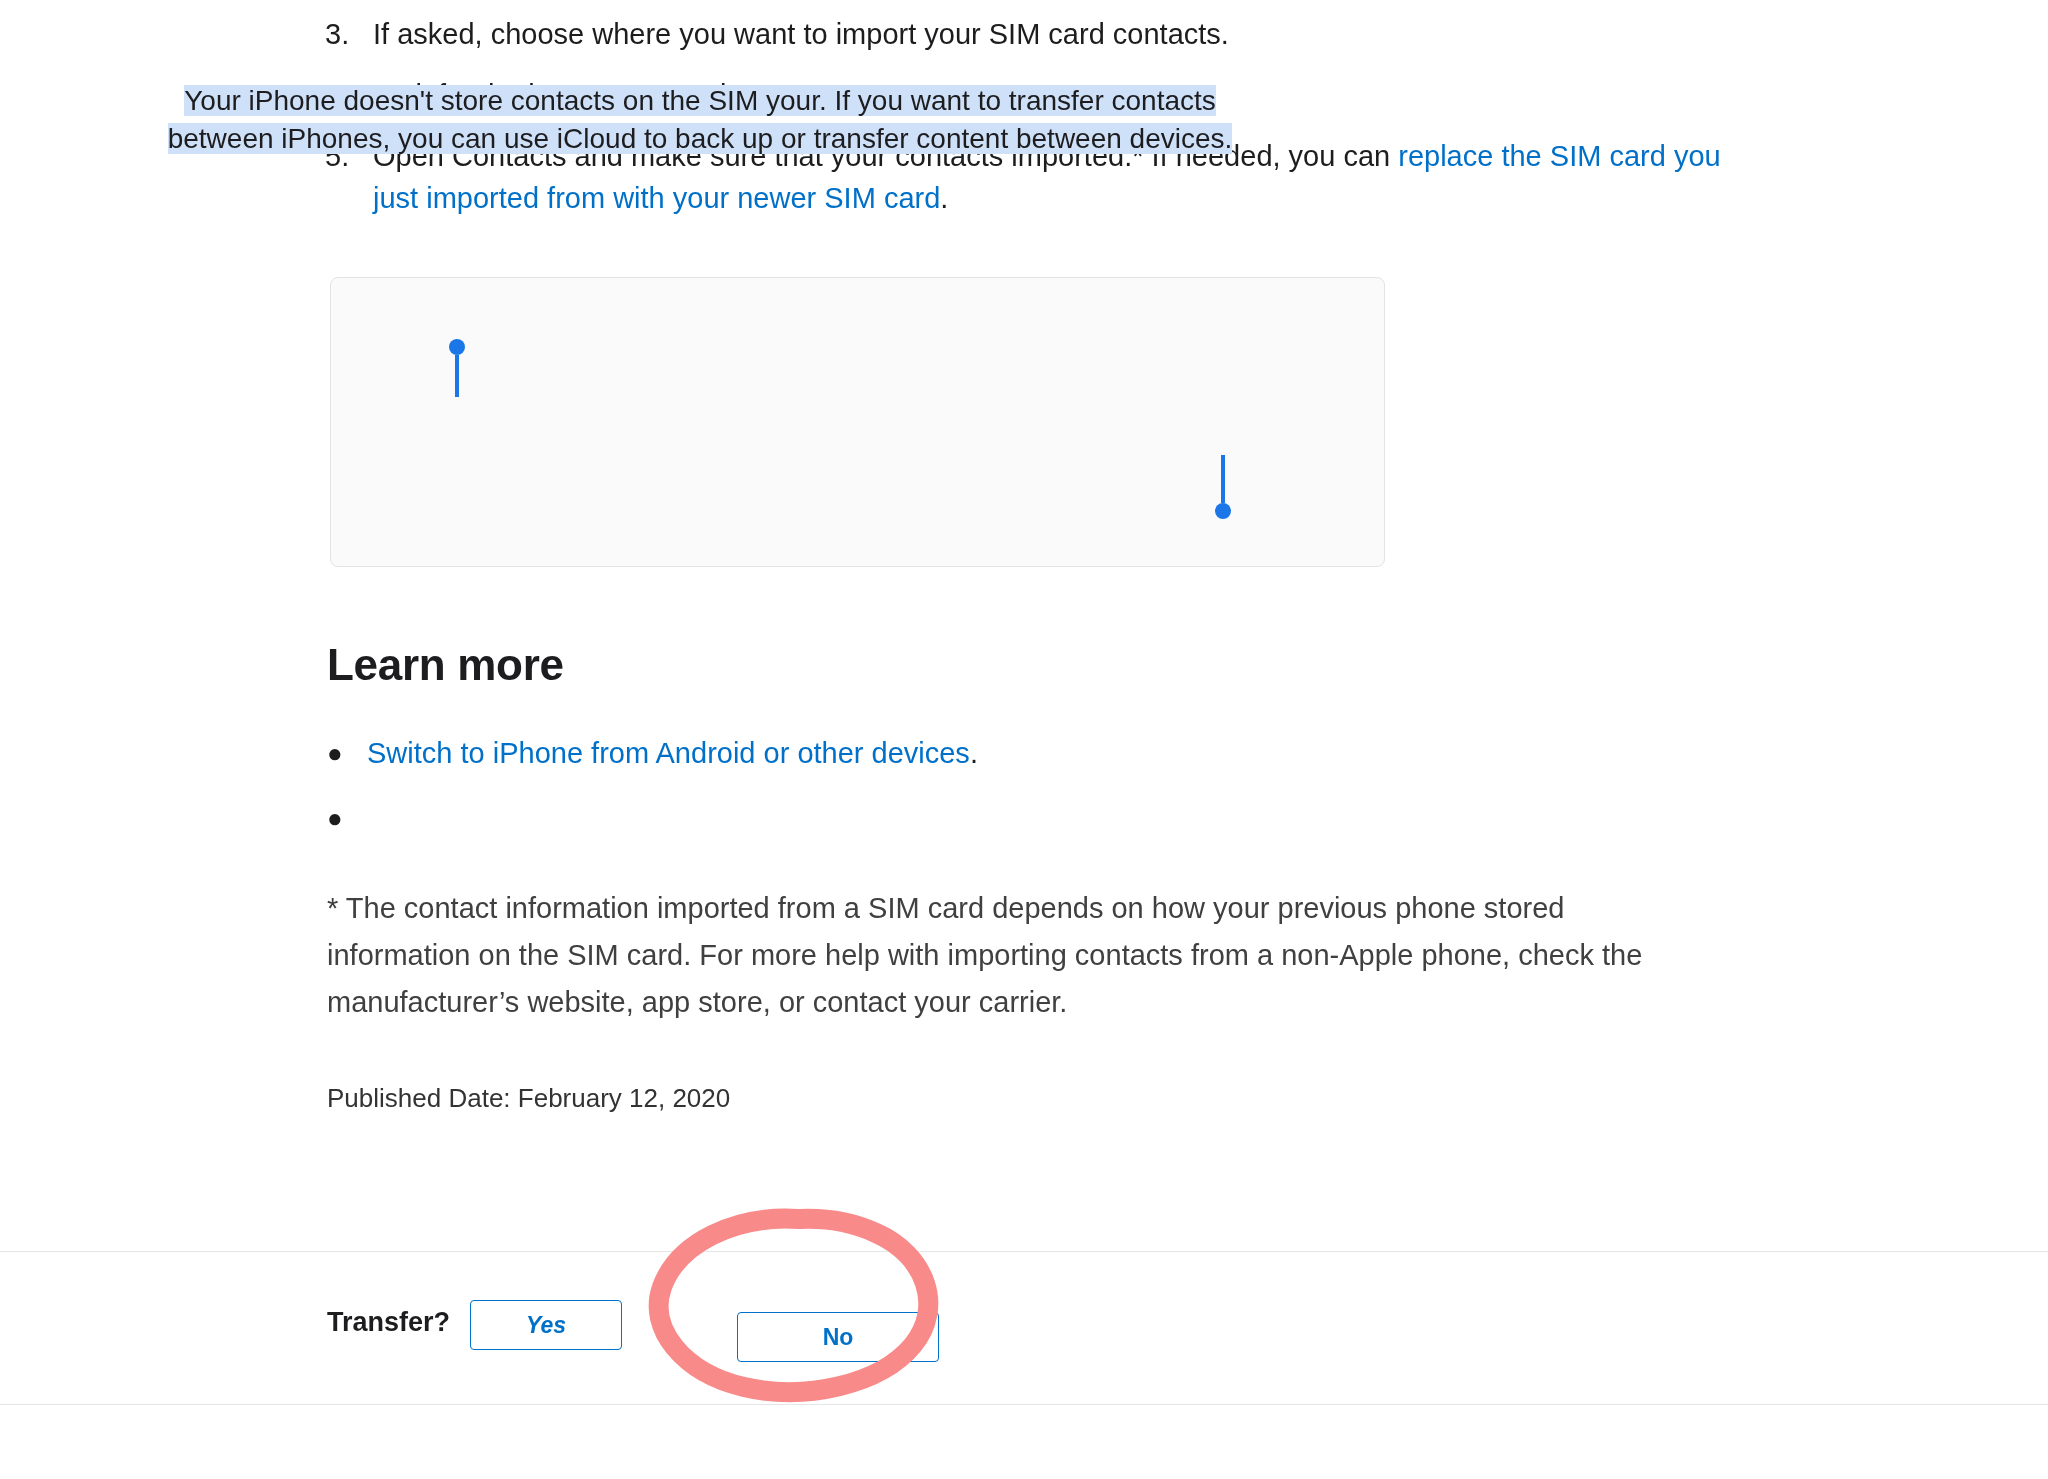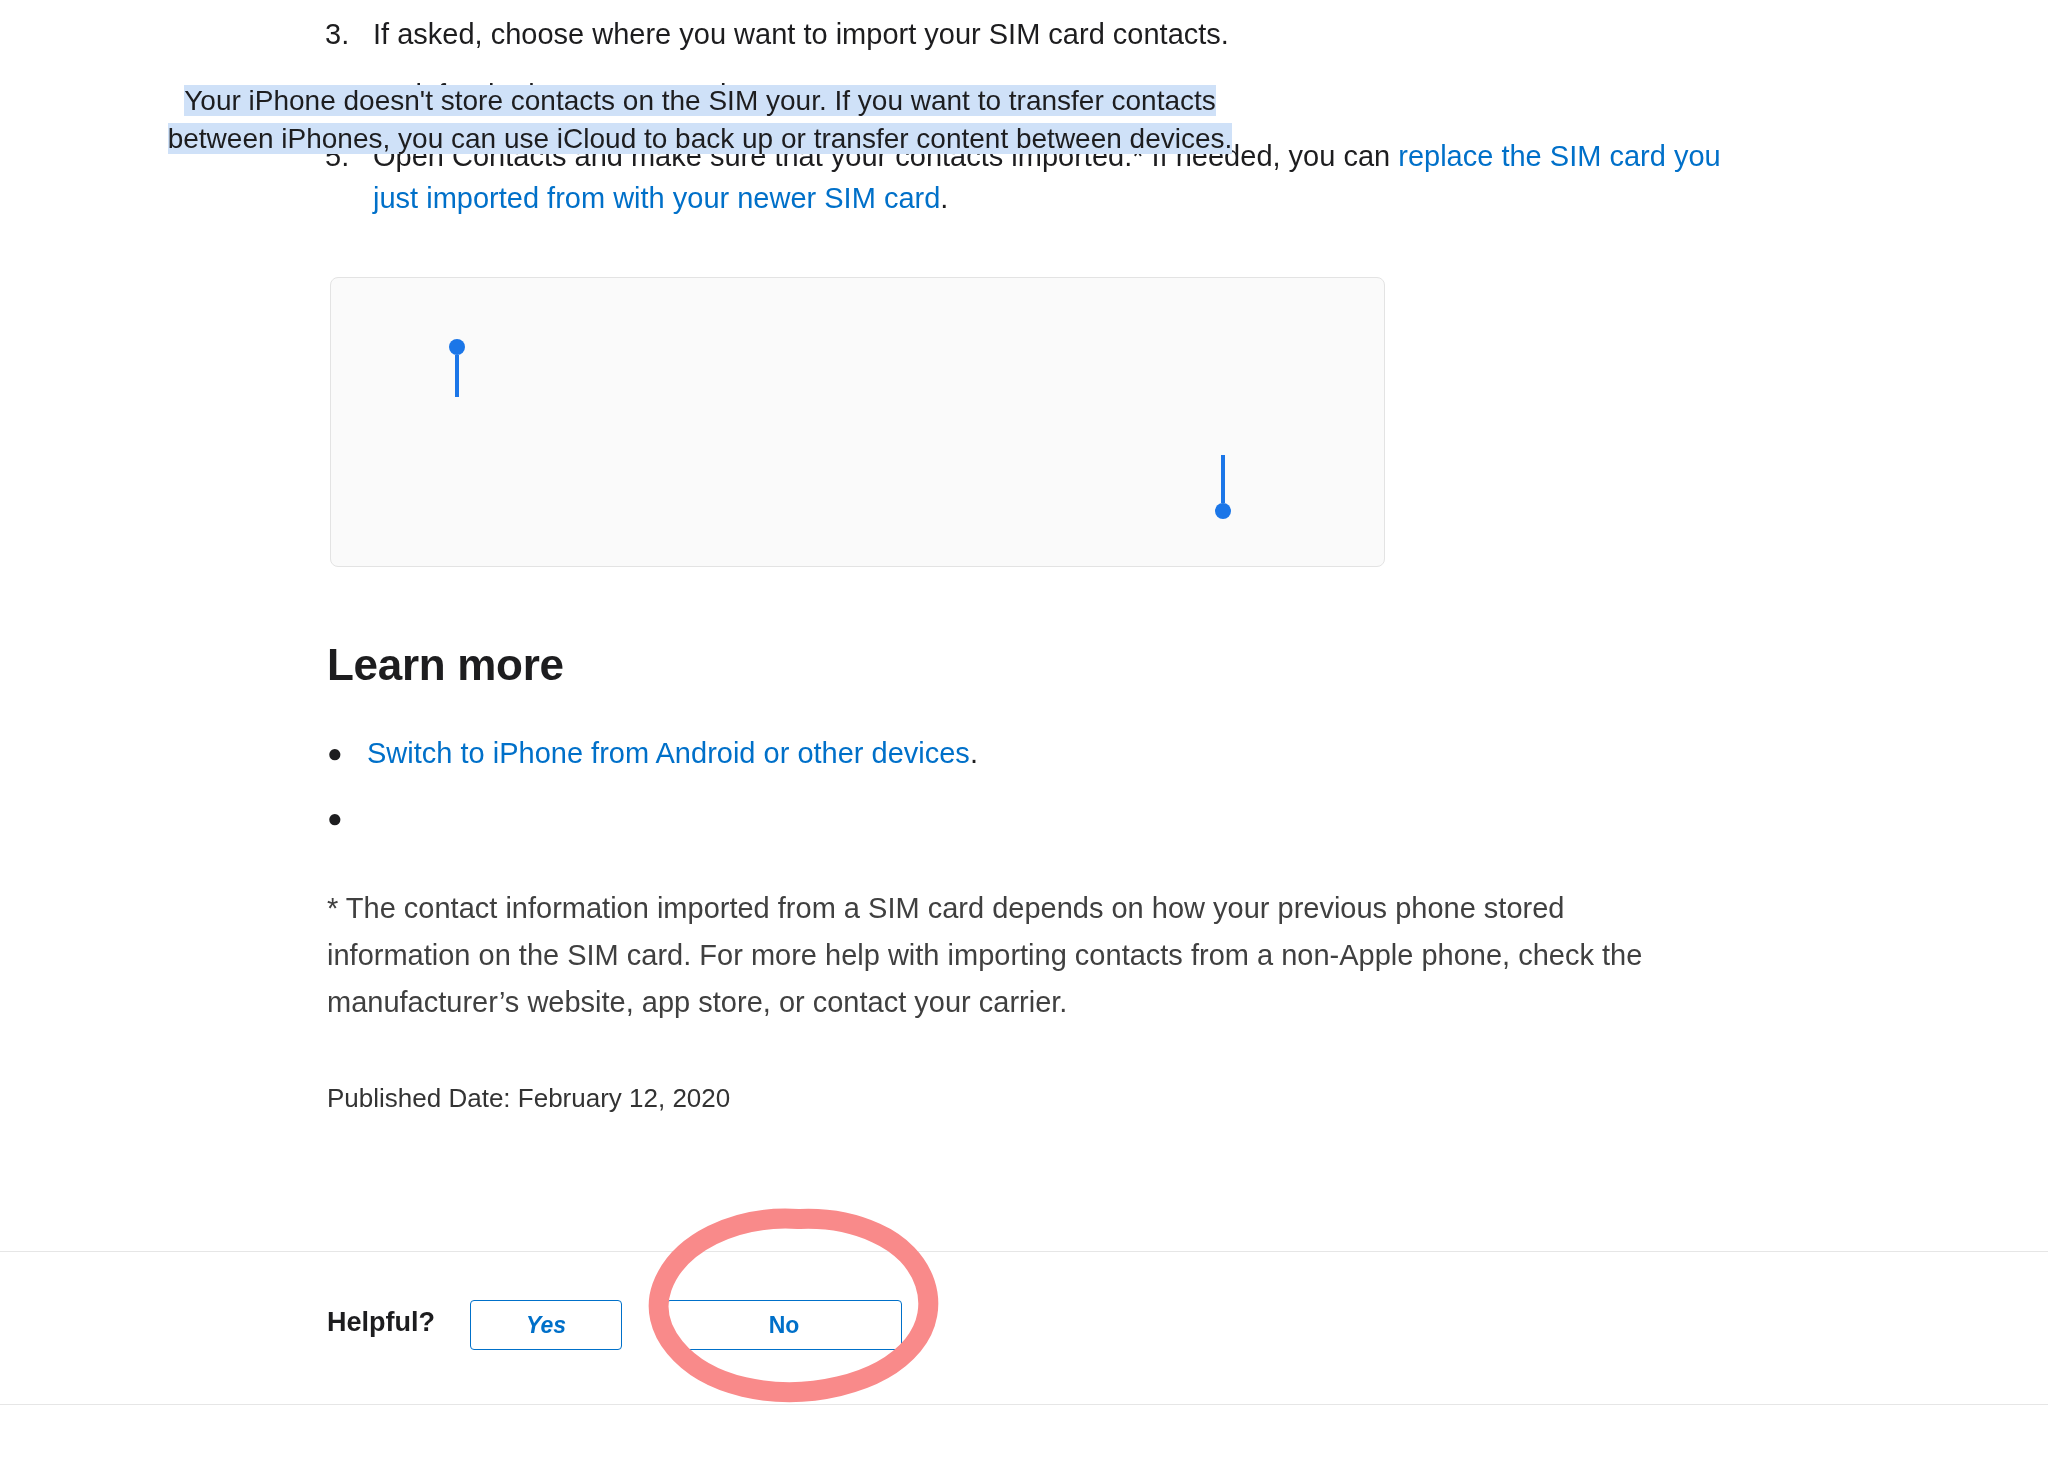--- a/index.html
+++ b/index.html
@@ -197,21 +197,21 @@
     font-size: 23px;
     font-weight: 600;
     display: flex;
     align-items: center;
     justify-content: center;
     box-sizing: border-box;
     cursor: pointer;
     font-family: "Liberation Sans", sans-serif;
   }
   .btn-yes { left: 470px; width: 152px; font-style: italic; }
-  .btn-no  { left: 666px; width: 236px; }
+  .btn-no  { left: 737px; width: 202px; margin-top: 12px; }
 
   
   .annot-circle {
     position: absolute;
     left: 640px;
     top: 1205px;
     width: 308px;
     height: 204px;
     pointer-events: none;
   }
@@ -260,21 +260,21 @@
       <div class="bullet">
         <div class="bullet-dot">●</div>
       </div>
     </div>
 
     <div class="footnote">* The contact information imported from a SIM card depends on how your previous phone stored information on the SIM card. For more help with importing contacts from a non-Apple phone, check the manufacturer’s website, app store, or contact your carrier.</div>
     <div class="published">Published Date: February 12, 2020</div>
 
     <div class="divider-top"></div>
     <div class="divider-bottom"></div>
-    <div class="helpful-label">Helpful?</div>
+    <div class="helpful-label">Transfer?</div>
     <div class="btn btn-yes">Yes</div>
     <div class="btn btn-no">No</div>
 
     <svg class="annot-circle" viewBox="0 0 308 204" xmlns="http://www.w3.org/2000/svg">
       <path d="M158 14 C 95 10, 38 38, 22 82 C 7 124, 44 168, 104 182 C 165 196, 240 180, 273 140 C 304 102, 286 50, 236 28 C 212 17, 184 13, 160 14" fill="none" stroke="#f98a8a" stroke-width="20" stroke-linecap="round" stroke-linejoin="round"></path>
     </svg>
 
   </div>
 </div>
 

